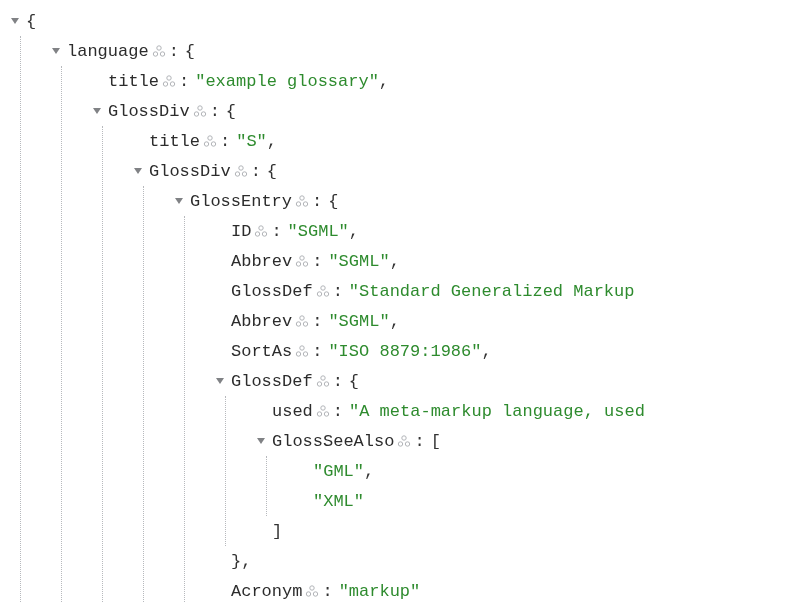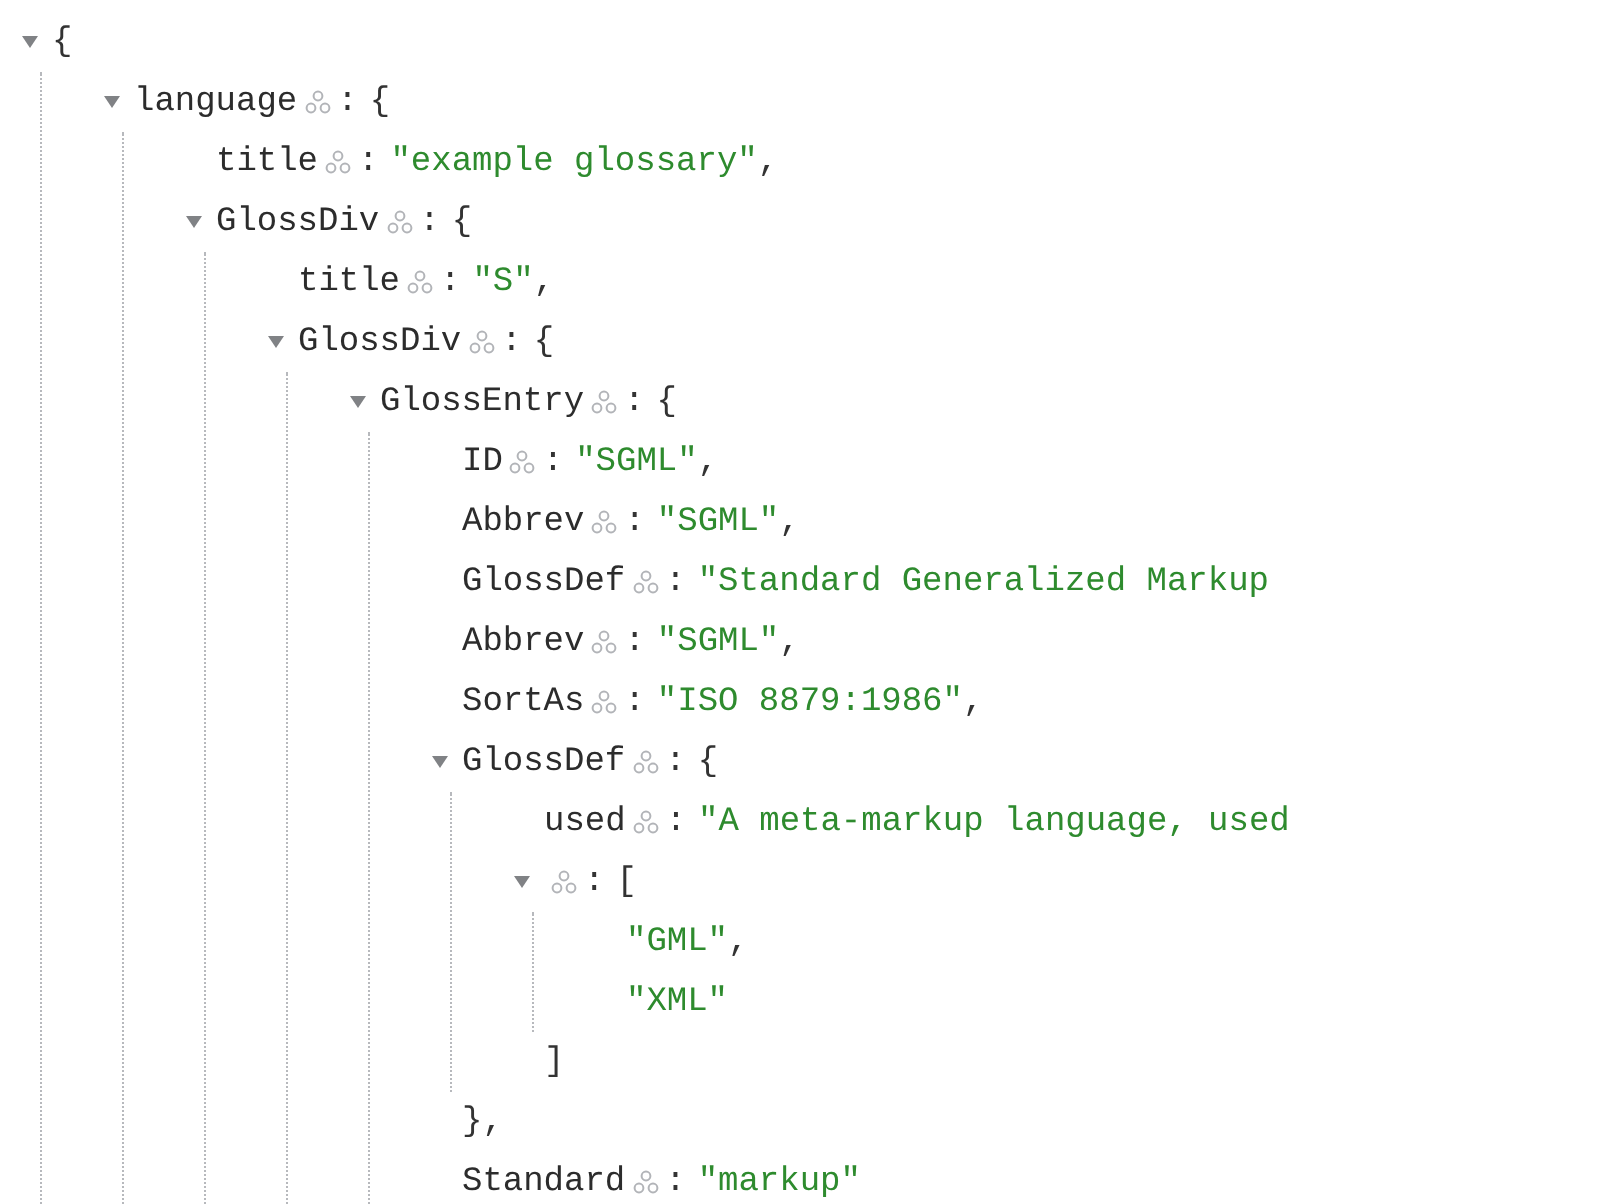--- a/index.html
+++ b/index.html
@@ -298,20 +298,21 @@
                           </div>
                               </li>
 
                           <li class="node">
                             <div class="row">
                               <span class="toggle">
                                 <svg width="10" height="10" viewBox="0 0 10 10">
                                       <path d="M1 2 L9 2 L5 8 Z" fill="currentColor"></path>
                                     </svg>
                               </span>
+                              <span class="key">GlossSeeAlso</span>
                               <span class="structicon">
                                     <svg width="14" height="12" viewBox="0 0 14 12">
                                       <circle cx="7" cy="3" r="2.2" fill="none" stroke="currentColor" stroke-width="1"></circle>
                                       <circle cx="3.5" cy="9" r="2.2" fill="none" stroke="currentColor" stroke-width="1"></circle>
                                       <circle cx="10.5" cy="9" r="2.2" fill="none" stroke="currentColor" stroke-width="1"></circle>
                                     </svg>
                                   </span>
                               <span class="colon">:</span>
                               <span class="brace">[</span>
                             </div>
@@ -336,21 +337,21 @@
                           </li>
                         </ul>
                         <div class="row close-row">
                           <span class="brace">},</span>
                         </div>
                       </li>
 
                       <li class="node">
                             <div class="row">
                         <span class="toggle hidden"></span>
-                        <span class="key">Standard</span>
+                        <span class="key">Acronym</span>
                         <span class="structicon">
                                 <svg width="14" height="12" viewBox="0 0 14 12">
                                   <circle cx="7" cy="3" r="2.2" fill="none" stroke="currentColor" stroke-width="1"></circle>
                                   <circle cx="3.5" cy="9" r="2.2" fill="none" stroke="currentColor" stroke-width="1"></circle>
                                   <circle cx="10.5" cy="9" r="2.2" fill="none" stroke="currentColor" stroke-width="1"></circle>
                                 </svg>
                               </span>
                         <span class="colon">:</span>
                         <span class="str">"markup"</span>
                       </div>

